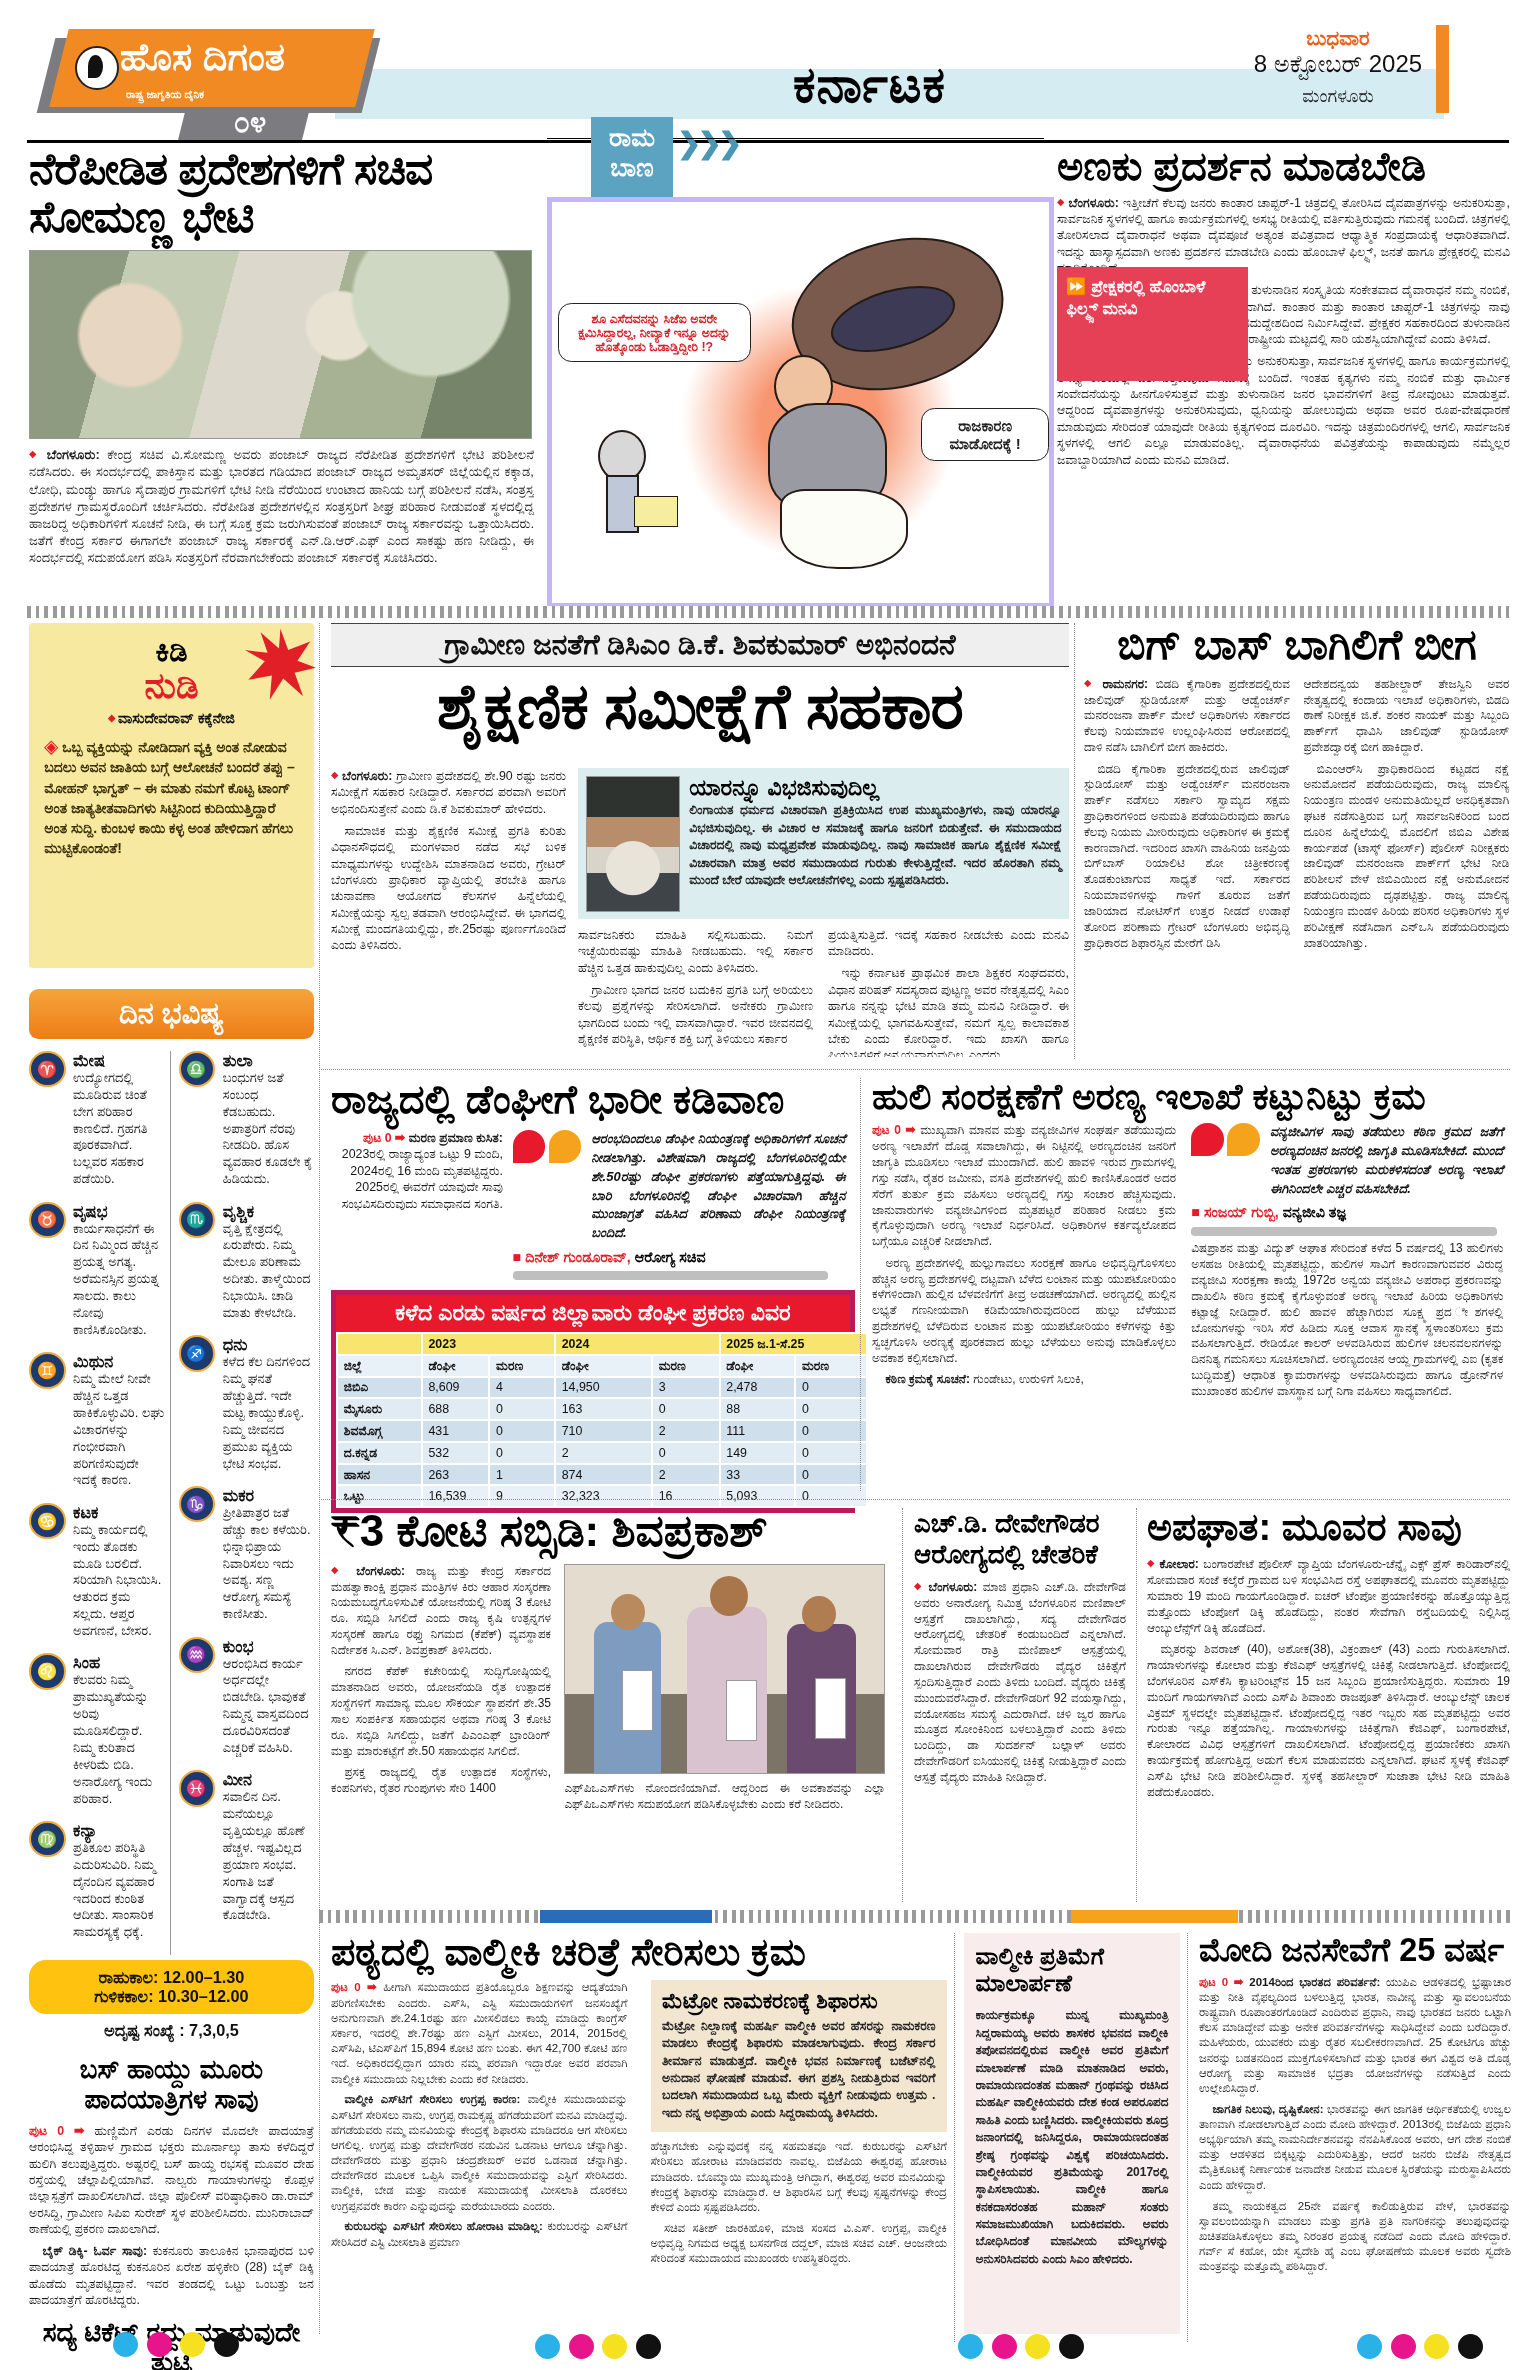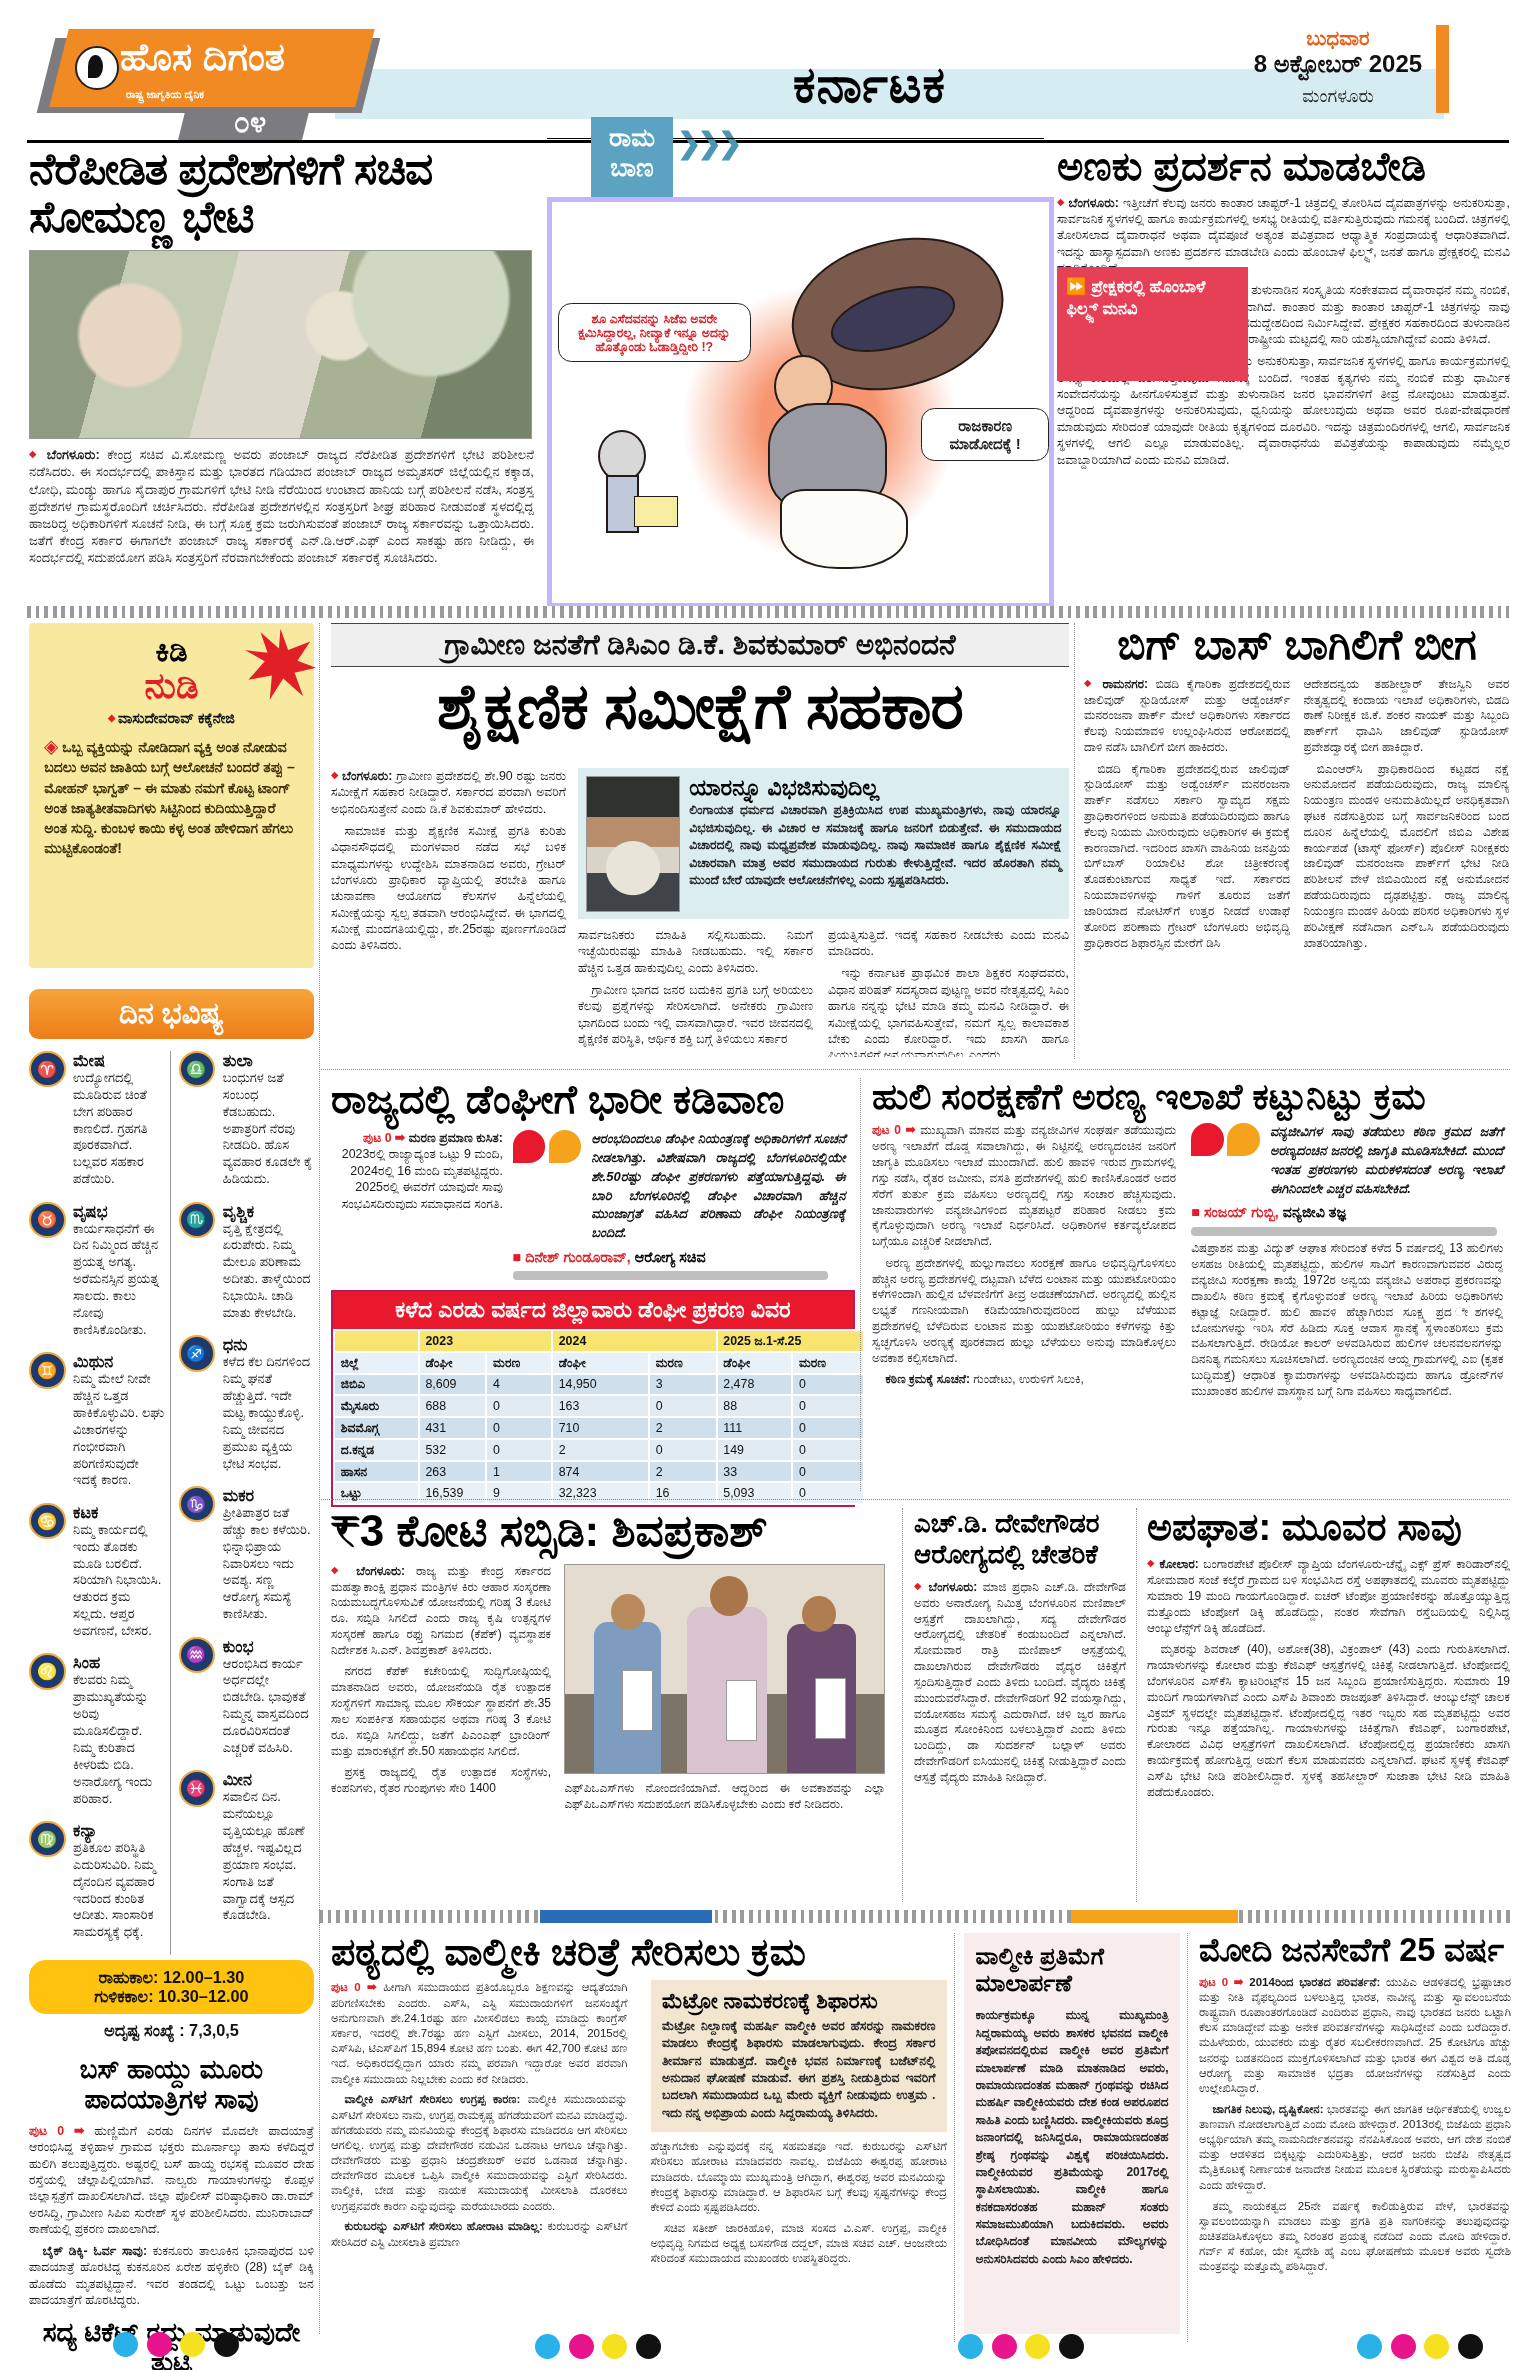--- a/index.html
+++ b/index.html
@@ -58,21 +58,21 @@
     <div class="abs" style="left:59px;top:29px;width:306px;height:78px;background:#f18a23;transform:skewX(-14deg);"></div>
     <div class="abs" style="left:75px;top:46px;width:40px;height:40px;border-radius:50%;background:#fff;border:2.9px solid #222;"></div>
     <div class="abs" style="left:88px;top:55px;width:15.3px;height:23px;border-radius:50% 50% 50% 0;background:#111;"></div>
     <div class="abs hl" style="left:120px;top:38px;width:239px;font-size:38px;color:#fff;">ಹೊಸ ದಿಗಂತ</div>
     <div class="abs" style="left:126px;top:88px;width:210px;font-size:10.5px;font-weight:bold;color:#fff;">ರಾಷ್ಟ್ರ ಜಾಗೃತಿಯ ದೈನಿಕ</div>
     <div class="abs" style="left:182px;top:107px;width:124px;height:34px;background:#7c7c80;transform:skewX(-14deg);"></div>
     <div class="abs hl" style="left:212px;top:107px;width:76px;font-size:29px;color:#fff;text-align:center;">೦೪</div>
 
     <div class="abs" style="left:1252px;top:27px;width:172px;height:105px;text-align:center;">
       <div style="color:#e8611a;font-weight:bold;font-size:20px;">ಬುಧವಾರ</div>
-      <div style="font-weight:bold;font-size:24px;color:#111;">8 ಅಕ್ಟೋಬರ್ 2025</div>
+      <div style="font-weight:normal;font-size:24px;color:#111;">8 ಅಕ್ಟೋಬರ್ 2025</div>
       <div style="font-size:18px;color:#222;margin-top:7.6px;">ಮಂಗಳೂರು</div>
     </div>
     <div class="abs" style="left:1436px;top:25px;width:13.4px;height:88px;background:#f18a23;"></div>
     <div class="abs rule" style="left:27px;top:140px;width:1482px;height:2.9px;"></div>
   </div>
 
   <div class="abs" style="left:29px;top:145px;width:505px;height:457px;">
     <div class="hl" style="font-size:44px;line-height:1.08;letter-spacing:-1px;">ನೆರೆಪೀಡಿತ ಪ್ರದೇಶಗಳಿಗೆ ಸಚಿವ ಸೋಮಣ್ಣ ಭೇಟಿ</div>
     <div class="ph" style="margin-top:9.6px;width:501px;height:187px;background:
            radial-gradient(circle at 80% 25%, #cfd8c2 0 18%, transparent 19%),
@@ -308,21 +308,21 @@
         </div>
         <div class="quote-auth">
           <span style="color:#e8192c;">■ </span>
           <span>ದಿನೇಶ್ ಗುಂಡೂರಾವ್,</span>
           <span class="role"> ಆರೋಗ್ಯ ಸಚಿವ</span>
         </div>
         <div class="graybar" style="margin-top:5.7px;width:315px;"></div>
       </div>
     </div>
 
-    <div style="margin-top:9.6px;border:2px solid #be185d;">
+    <div style="margin-top:9.6px;border:5px solid #be185d;">
       <div style="background:#e8192c;color:#fff;font-weight:bold;font-size:22px;text-align:center;padding:5.7px 3.8px;">
         <span>ಕಳೆದ ಎರಡು ವರ್ಷದ ಜಿಲ್ಲಾವಾರು ಡೆಂಘೀ ಪ್ರಕರಣ ವಿವರ</span>
       </div>
       <table class="deng">
         <colgroup>
             <col style="width:84px">
             <col style="width:67px">
             <col style="width:65px">
             <col style="width:96px">
             <col style="width:67px">

